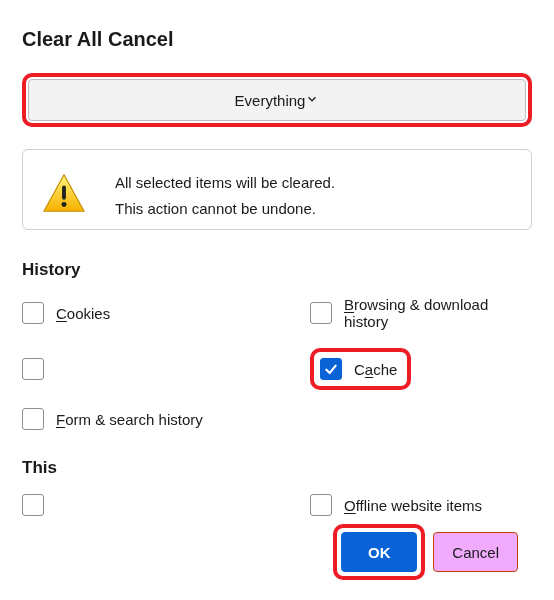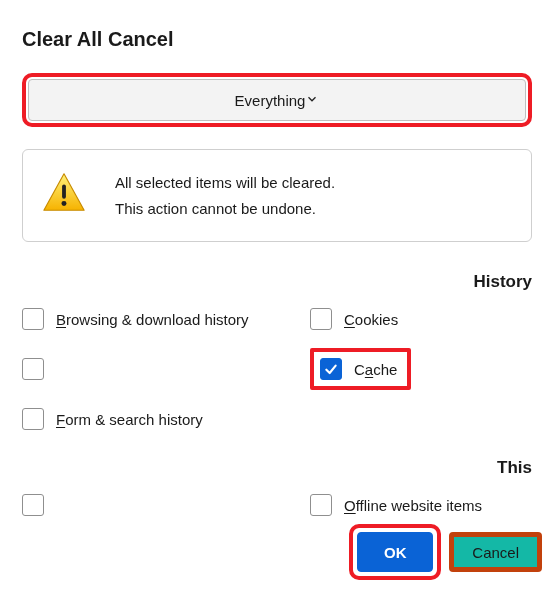--- a/index.html
+++ b/index.html
@@ -36,51 +36,52 @@
     align-items: center;
     justify-content: center;
     padding: 0 16px;
     font-size: 15px;
     cursor: default;
   }
   .chev svg { width: 14px; height: 14px; }
   .warning-box {
     border: 1px solid #cfcfcf;
     border-radius: 6px;
-    padding: 20px 20px 20px 18px;
+    padding: 20px 20px 8px 18px;
     display: flex;
+    align-items: center;
     gap: 28px;
     margin-bottom: 30px;
   }
   .warning-icon { flex: 0 0 auto; }
   .warning-text { line-height: 1.7; font-size: 15px; }
-  .section-h { font-size: 17px; font-weight: 600; margin: 0 0 16px 0; text-align: right; }
+  .section-h { font-size: 17px; font-weight: 600; margin: 0 0 16px 0; }
   .grid2 {
     display: grid;
     grid-template-columns: 280px 1fr;
     row-gap: 18px;
     column-gap: 8px;
     margin-bottom: 28px;
   }
   .ck-wrap { display: flex; align-items: center; gap: 12px; }
   .ck {
     width: 22px; height: 22px;
     border: 1px solid #8f8f8f;
     border-radius: 3px;
     background: #fff;
     display: inline-flex; align-items: center; justify-content: center;
     flex: 0 0 auto;
   }
   .ck.checked { background: #0a63d6; border-color: #0a63d6; }
   .ck.checked svg { width: 16px; height: 16px; }
   .ck-label { font-size: 15px; }
-  .hl { border: 4px solid #ee1c25; border-radius: 2px; padding: 6px 10px 6px 6px; display: inline-flex; align-items: center; }
+  .hl { border: 4px solid #ee1c25; border-radius: 10px; padding: 6px 10px 6px 6px; display: inline-flex; align-items: center; }
   .buttons {
     position: absolute;
-    right: 12px;
+    right: 36px;
     bottom: 20px;
     display: flex;
     align-items: center;
     gap: 8px;
   }
   .btn {
     height: 40px;
     min-width: 76px;
     border-radius: 4px;
     display: inline-flex;
@@ -89,23 +90,23 @@
     font-size: 15px;
     padding: 0 18px;
   }
   .btn-ok {
     background: #0a63d6;
     color: #fff;
     font-weight: 600;
     border: 1px solid #0a63d6;
   }
   .btn-cancel {
-    background: #14b8a6;
+    background: #f0abfc;
     color: #1a1a1a;
-    border: 5px solid #c2410c;
+    border: 1px solid #c2410c;
   }
   .ok-hl {
     border: 4px solid #ee1c25;
     border-radius: 10px;
     padding: 4px;
     display: inline-flex;
   }
 </style>
 </head>
 <body>
@@ -144,25 +145,25 @@
       <div>All selected items will be cleared.</div>
       <div>This action cannot be undone.</div>
     </div>
   </div>
 
   <div class="section-h">History</div>
 
   <div class="grid2">
     <div class="ck-wrap">
       <span class="ck"></span>
+      <span class="ck-label"><span class="underline-first">C</span><span>ookies</span></span>
+    </div>
+    <div class="ck-wrap">
+      <span class="ck"></span>
       <span class="ck-label"><span class="underline-first">B</span><span>rowsing &amp; download history</span></span>
-    </div>
-    <div class="ck-wrap">
-      <span class="ck"></span>
-      <span class="ck-label"><span class="underline-first">C</span><span>ookies</span></span>
     </div>
     <div class="ck-wrap">
       <span class="ck"></span>
     </div>
     <div>
       <div class="hl">
         <div class="ck-wrap">
           <span class="ck checked">
             <svg viewBox="0 0 24 24" fill="none" stroke="#fff" stroke-width="3.2" stroke-linecap="round" stroke-linejoin="round">
                 <polyline points="5 13 10 18 19 7"></polyline>

